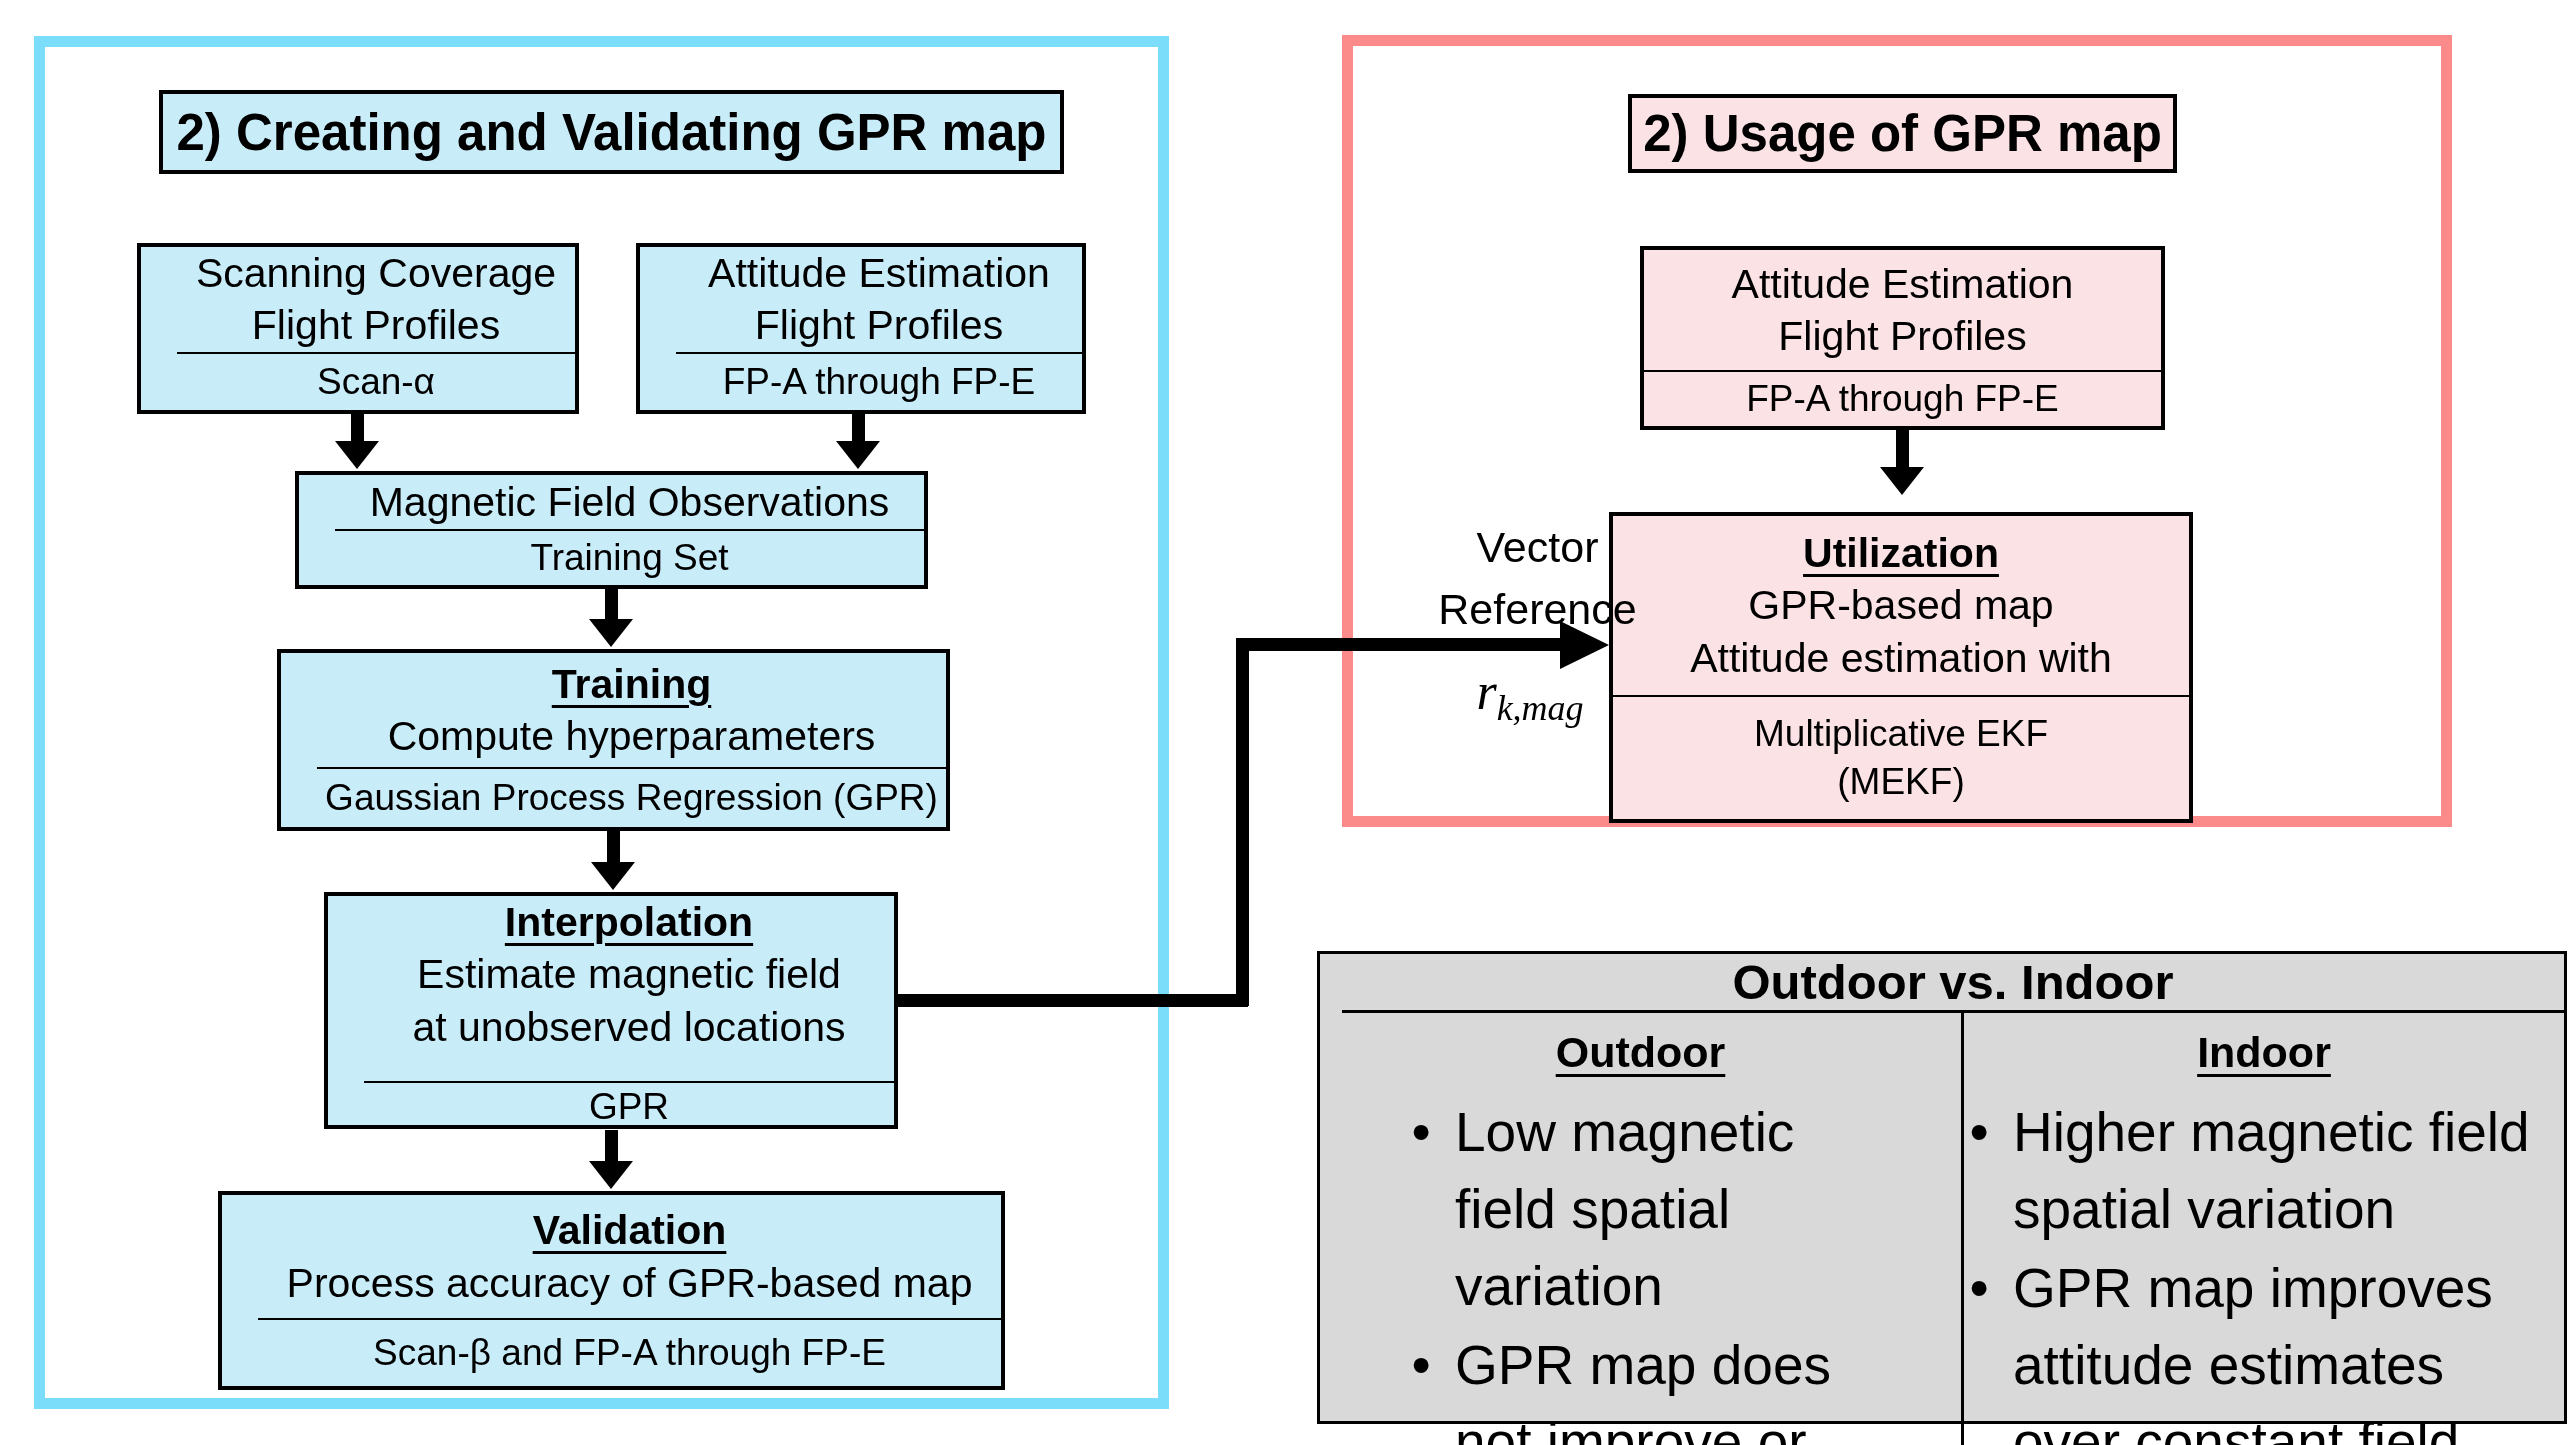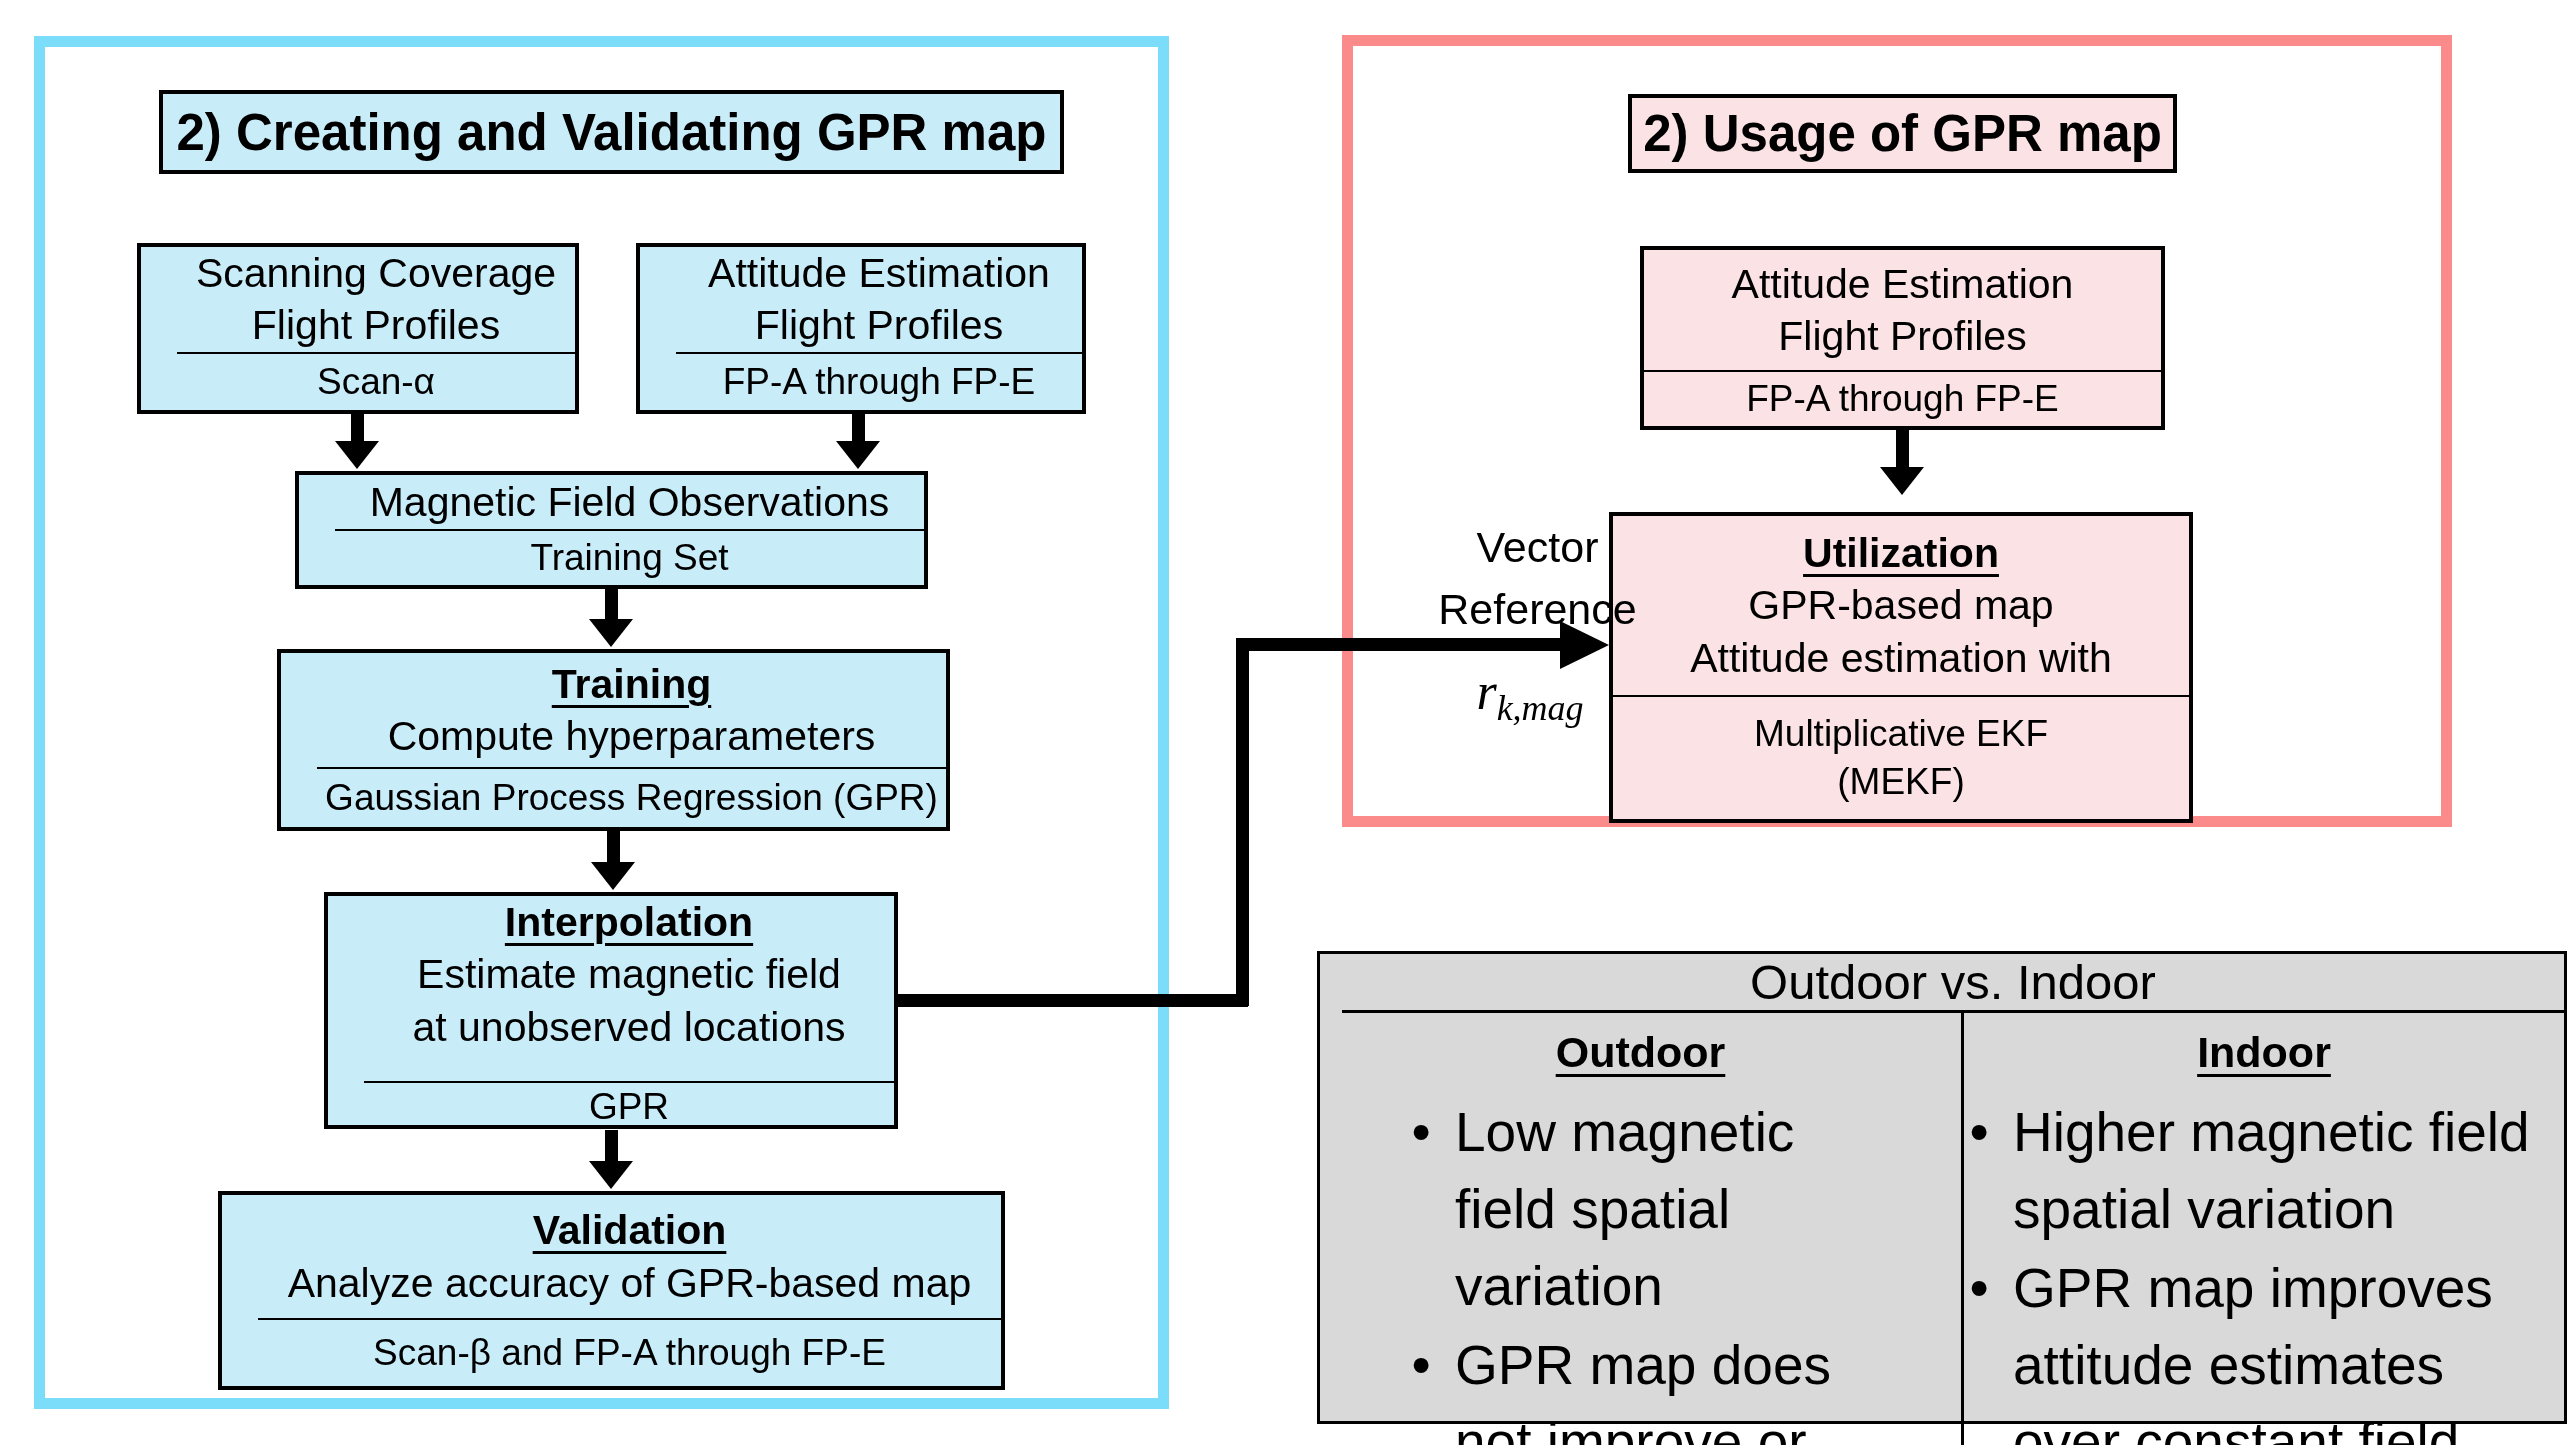--- a/index.html
+++ b/index.html
@@ -45,21 +45,21 @@
   }
   .mathlabel .msub{font-size:36px;vertical-align:-11.2px;}
   
   .cmp{
     position:absolute;box-sizing:border-box;border:3.7px solid #000;
     background:var(--c-table_fill,#d9d9d9);display:flex;flex-direction:column;
   }
   .cmp-header{
     box-sizing:border-box;height:107px;border-bottom:3.7px solid #000;
     display:flex;align-items:center;justify-content:center;
-    font-size:49px;font-weight:normal;margin-left:22px;
+    font-size:49px;font-weight:bold;margin-left:22px;
   }
   .cmp-body{flex:1;display:flex;}
   .cmp-col{box-sizing:border-box;display:flex;flex-direction:column;align-items:center;}
   .cmp-col.left{width:666px;border-right:3.7px solid #000;}
   .cmp-col.right{flex:1;}
   .cmp-colhead{margin-top:15px;font-size:43px;font-weight:bold;text-decoration:underline;text-decoration-thickness:2.8px;text-underline-offset:6.6px;}
   .cmp-list{list-style:none;margin:17px 0 0 0;padding:0;font-size:55px;line-height:1.4;text-align:left;}
   .cmp-col.left  .cmp-list{width:469px;}
   .cmp-col.right .cmp-list{width:600px;}
   .cmp-list li{position:relative;padding-left:49px;margin-bottom:1.9px;}
@@ -123,21 +123,21 @@
       <div>at unobserved locations</div>
     </div>
     <div class="sub" style="height:58px;margin-top:28px;">
       <div>GPR</div>
     </div>
   </div>
 
   <div class="fbox blue" style="left:218px;top:1191px;width:787px;height:199px;">
     <div class="main">
       <div><span class="heading">Validation</span></div>
-      <div>Analyze accuracy of GPR-based map</div>
+      <div>Process accuracy of GPR-based map</div>
     </div>
     <div class="sub" style="height:66px;">
       <div>Scan-β and FP-A through FP-E</div>
     </div>
   </div>
 
   <div class="titlebox pink" style="left:1628px;top:94px;width:549px;height:79px;">
     <span>2) Usage of GPR map</span>
   </div>
 

